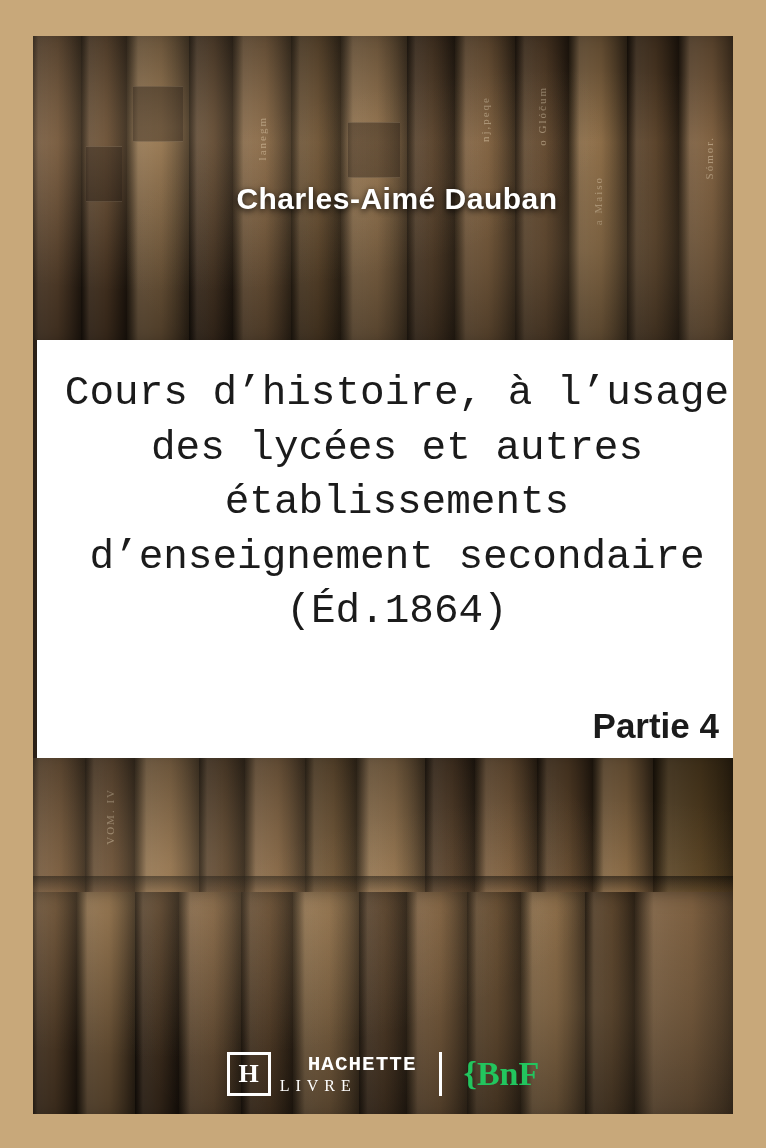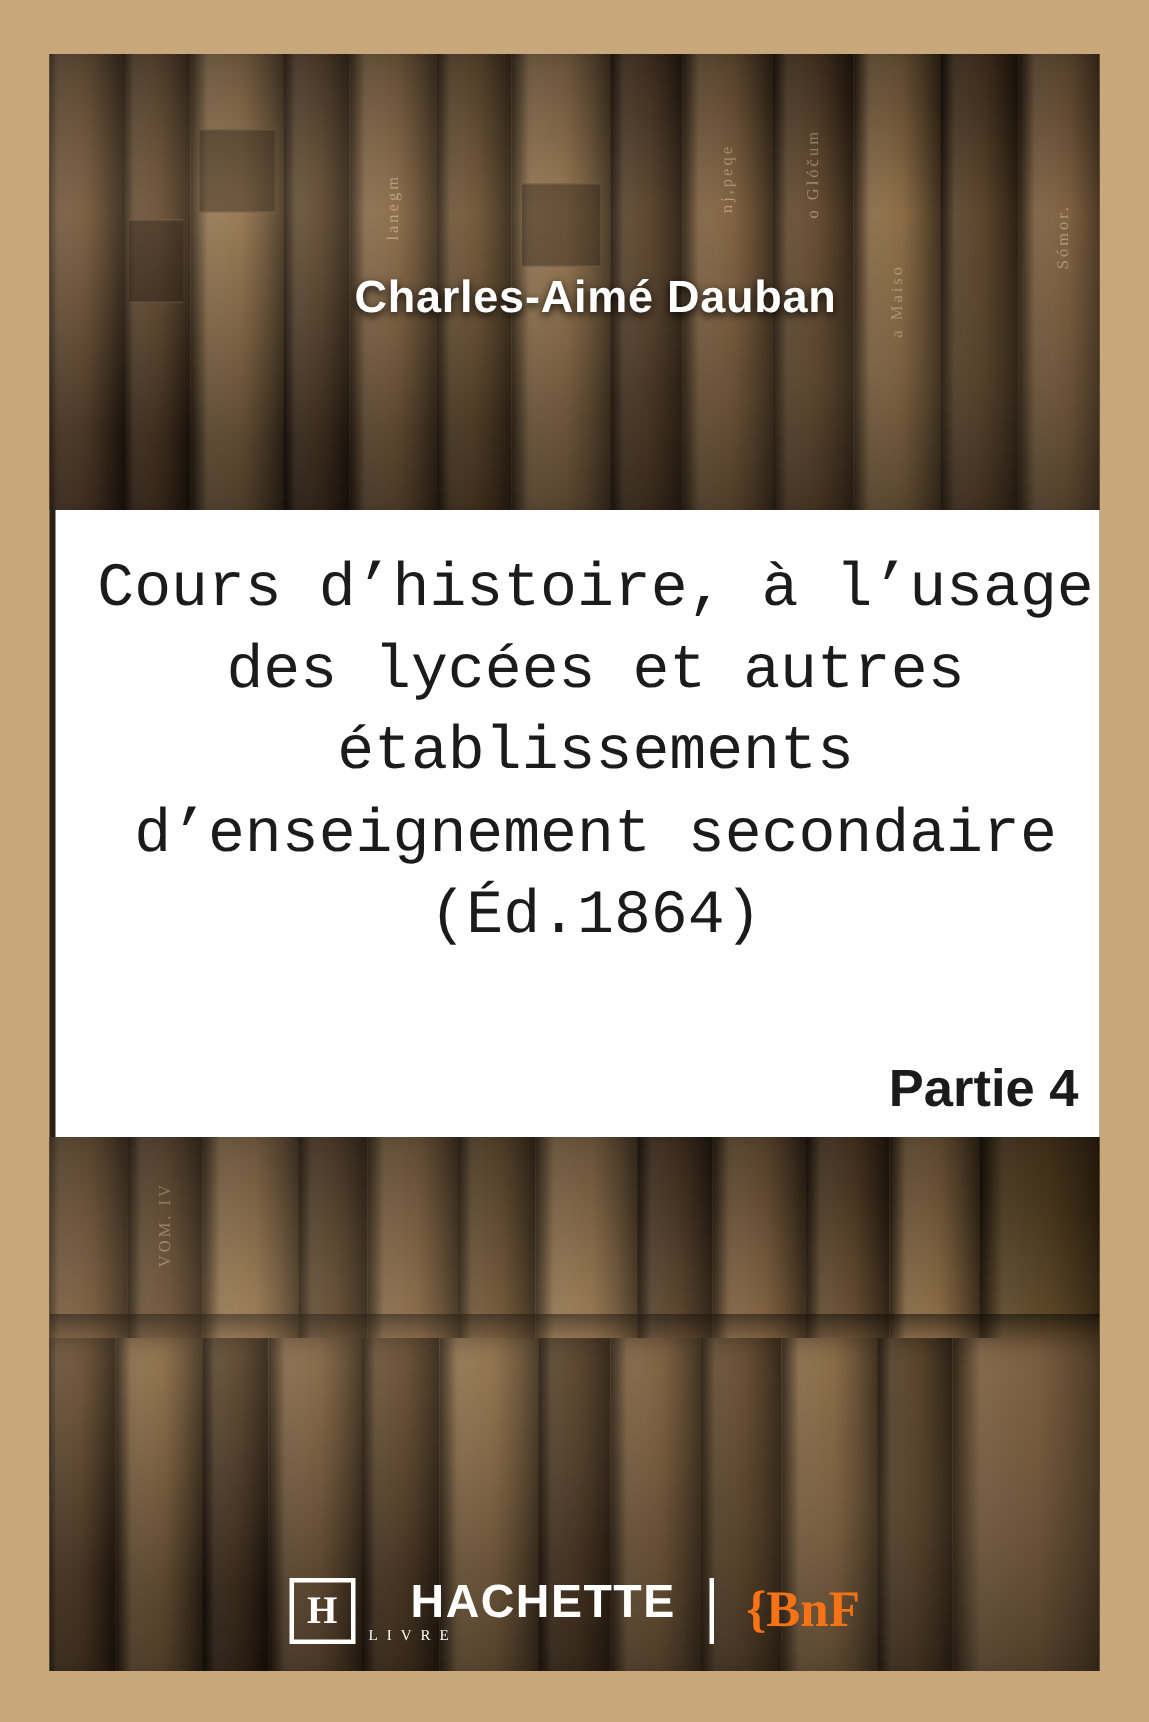--- a/index.html
+++ b/index.html
@@ -170,40 +170,40 @@
     font-size: 26px;
     font-weight: bold;
     line-height: 1;
     color: #ffffff;
   }
   .hachette-words {
     text-align: left;
     line-height: 1;
   }
   .hachette-name {
-    font-family: Liberation Sans, sans-serif;
-    font-size: 31px;
+    font-family: Liberation Mono, monospace;
+    font-size: 21px;
     font-weight: bold;
     letter-spacing: 1px;
     margin-left: 28px;
   }
   .hachette-sub {
     font-family: "Liberation Serif", serif;
-    font-size: 10px;
+    font-size: 16px;
     letter-spacing: 6px;
     margin-top: 3px;
   }
   .logo-divider {
     width: 3px;
     height: 44px;
     background: #ffffff;
     margin: 0 22px;
   }
   .bnf {
-    color: #f97316;
+    color: #22c55e;
     font-family: "Liberation Serif", serif;
     font-size: 34px;
     font-weight: bold;
     letter-spacing: 0px;
   }
 </style>
 </head>
 <body>
 
 <div class="book-cover">

